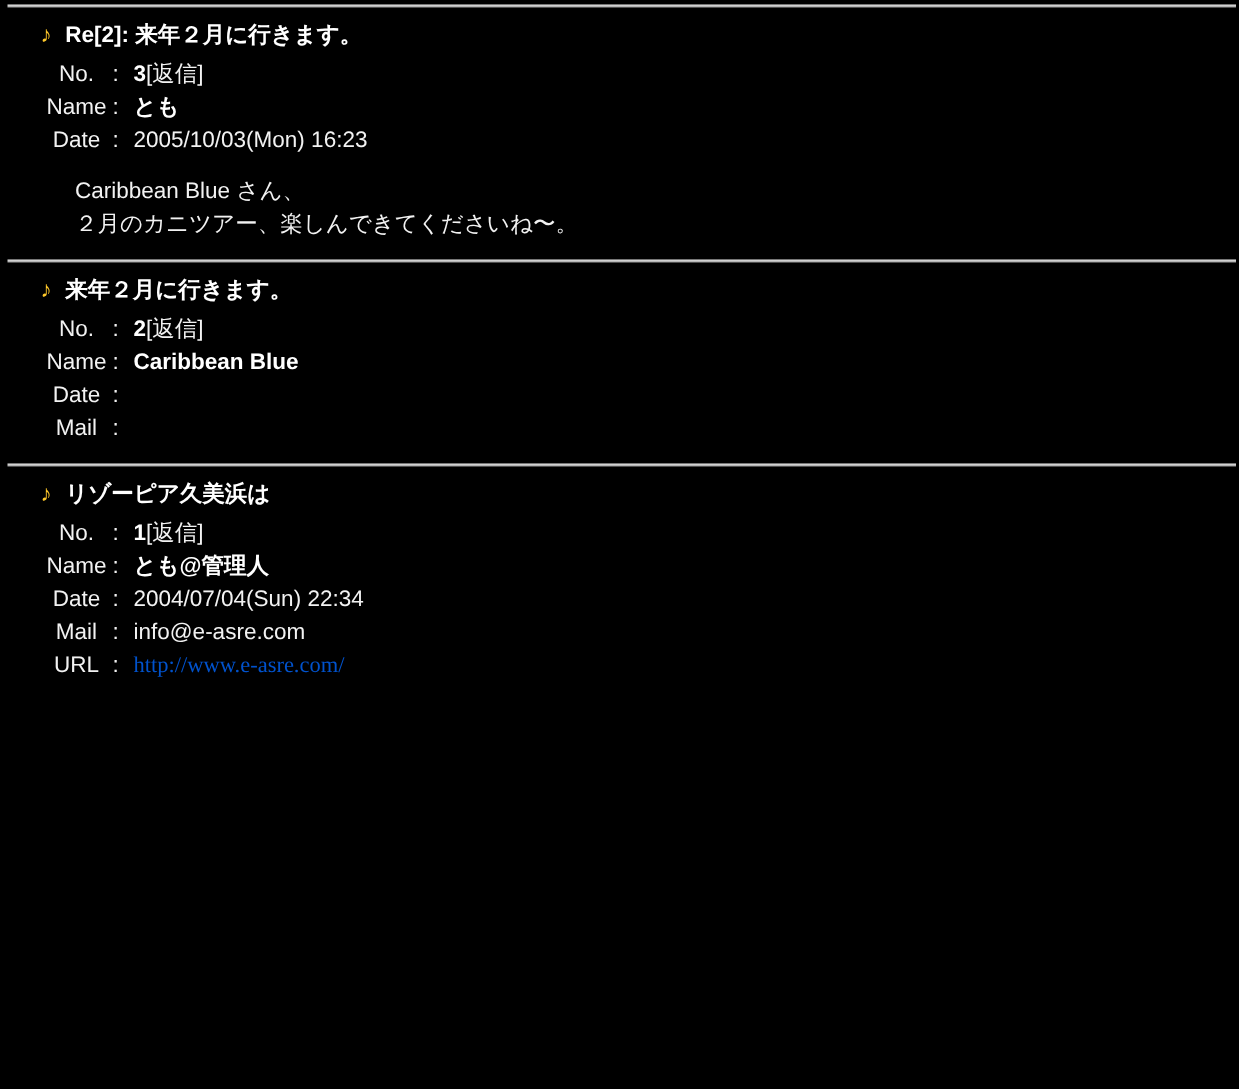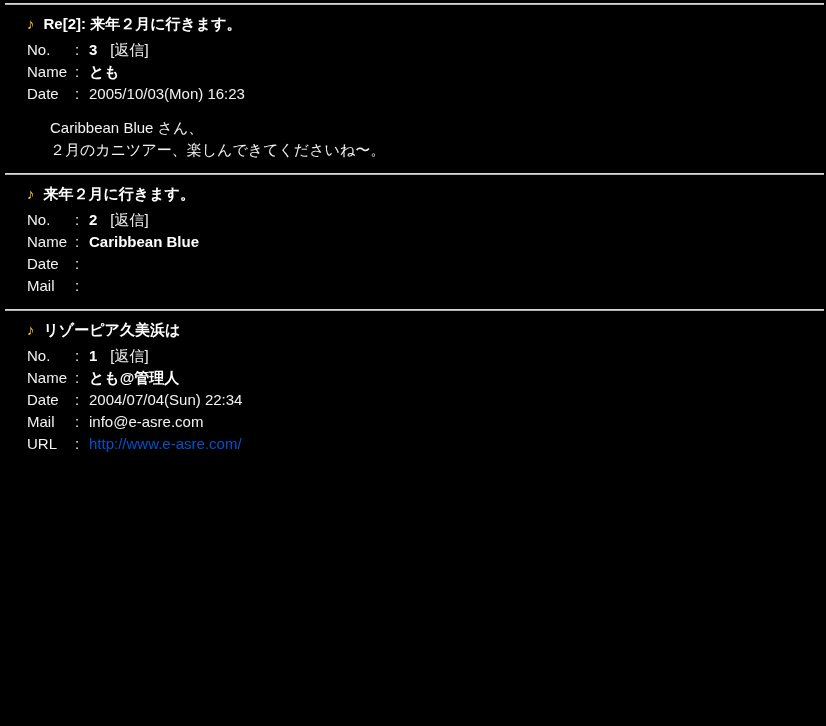--- a/index.html
+++ b/index.html
@@ -38,28 +38,29 @@
   .note {
     color: var(--note-color);
     margin-right: 9px;
     font-weight: normal;
   }
   .row {
     display: flex;
     line-height: 22px;
     white-space: pre;
   }
-  .label { width: 48px; }
+  .label { width: 48px; text-align: center; }
   .colon { width: 14px; }
   .value.bold { font-weight: bold; color: #ffffff; }
-  .reply { margin-left: 13px; }
+  .reply { }
   .link {
     color: var(--link-color);
     text-decoration: none;
     cursor: pointer;
+    font-family: Liberation Serif, serif;
   }
   .post-body {
     margin: 12px 0 0 23px;
     line-height: 22px;
     white-space: pre-line;
   }
 </style>
 </head>
 <body>
 

